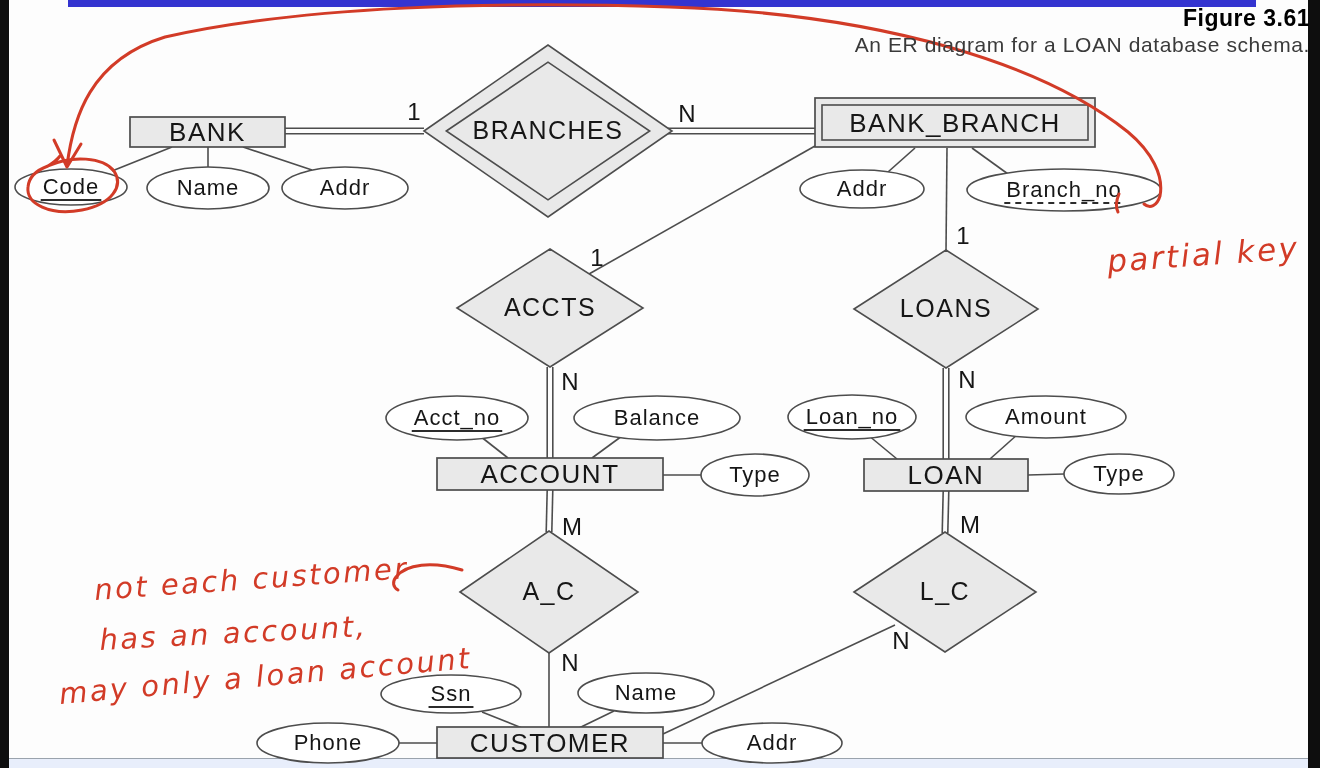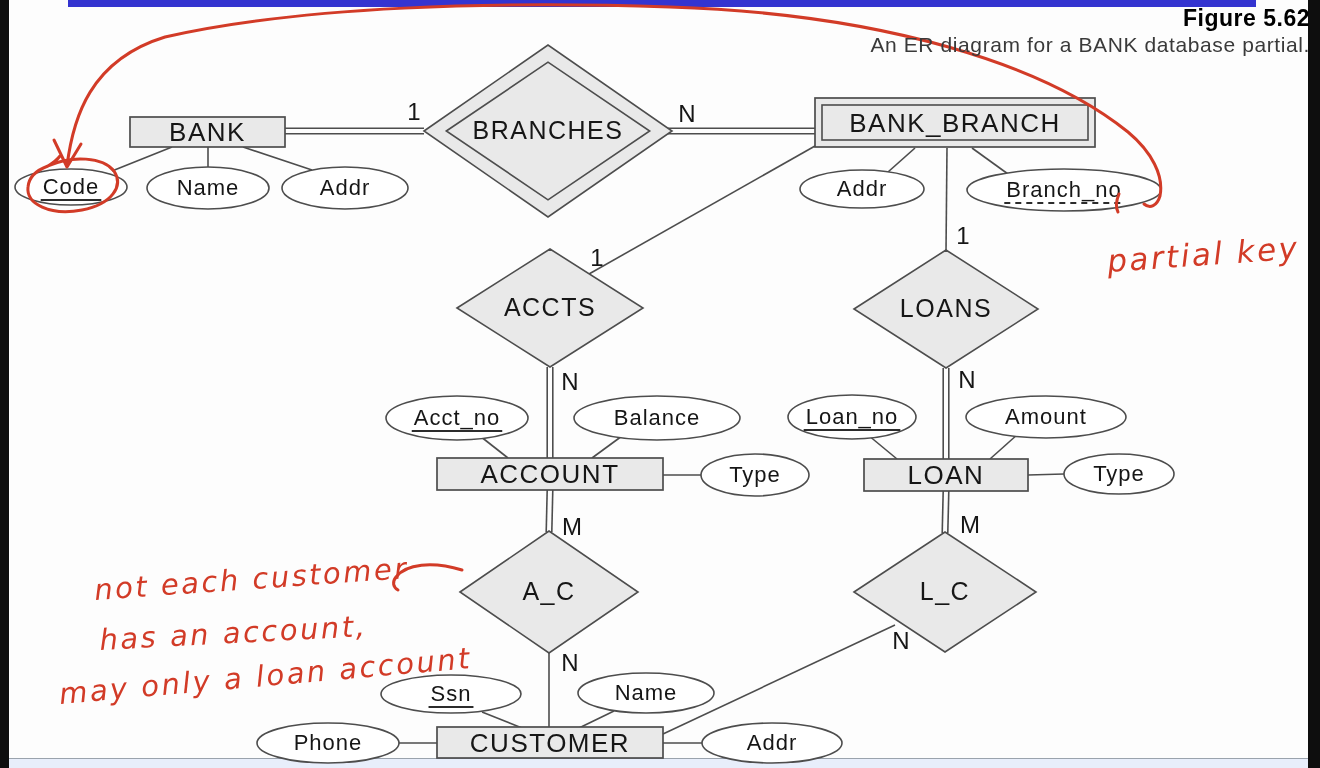--- a/index.html
+++ b/index.html
@@ -190,16 +190,16 @@
         <path d="M 48 166 C 72 155 103 157 114 171 C 124 186 112 204 82 210 C 50 216 26 204 28 187 C 29 176 37 170 48 166 C 53 163 57 160 60 156" fill="none" stroke="#d23b27" stroke-width="3" stroke-linecap="round" stroke-linejoin="round"></path>
         <path d="M 462 570 C 432 561 406 564 396 577 C 392 582 393 587 398 590" fill="none" stroke="#d23b27" stroke-width="3" stroke-linecap="round" stroke-linejoin="round"></path>
         <text x="95" y="600" font-size="29" font-family="&quot;DejaVu Sans&quot;, sans-serif" font-style="italic" fill="#d23b27" letter-spacing="2.5" transform="rotate(-4 95 600)">not each customer</text>
         <text x="100" y="650" font-size="29" font-family="&quot;DejaVu Sans&quot;, sans-serif" font-style="italic" fill="#d23b27" letter-spacing="2.5" transform="rotate(-3 100 650)">has an account,</text>
         <text x="60" y="704" font-size="29" font-family="&quot;DejaVu Sans&quot;, sans-serif" font-style="italic" fill="#d23b27" letter-spacing="2.5" transform="rotate(-5 60 704)">may only a loan account</text>
         <text x="1108" y="272" font-size="31" font-family="&quot;DejaVu Sans&quot;, sans-serif" font-style="italic" fill="#d23b27" letter-spacing="2.5" transform="rotate(-4 1108 272)">partial key</text>
       </g>
     </svg>
 
   <div class="caption-block">
-    <div class="figlabel">Figure 5.62</div>
-    <div class="figcaption">An ER diagram for a BANK database partial.</div>
+    <div class="figlabel">Figure 3.61</div>
+    <div class="figcaption">An ER diagram for a LOAN database schema.</div>
   </div>
 </div>
 
 </body></html>

